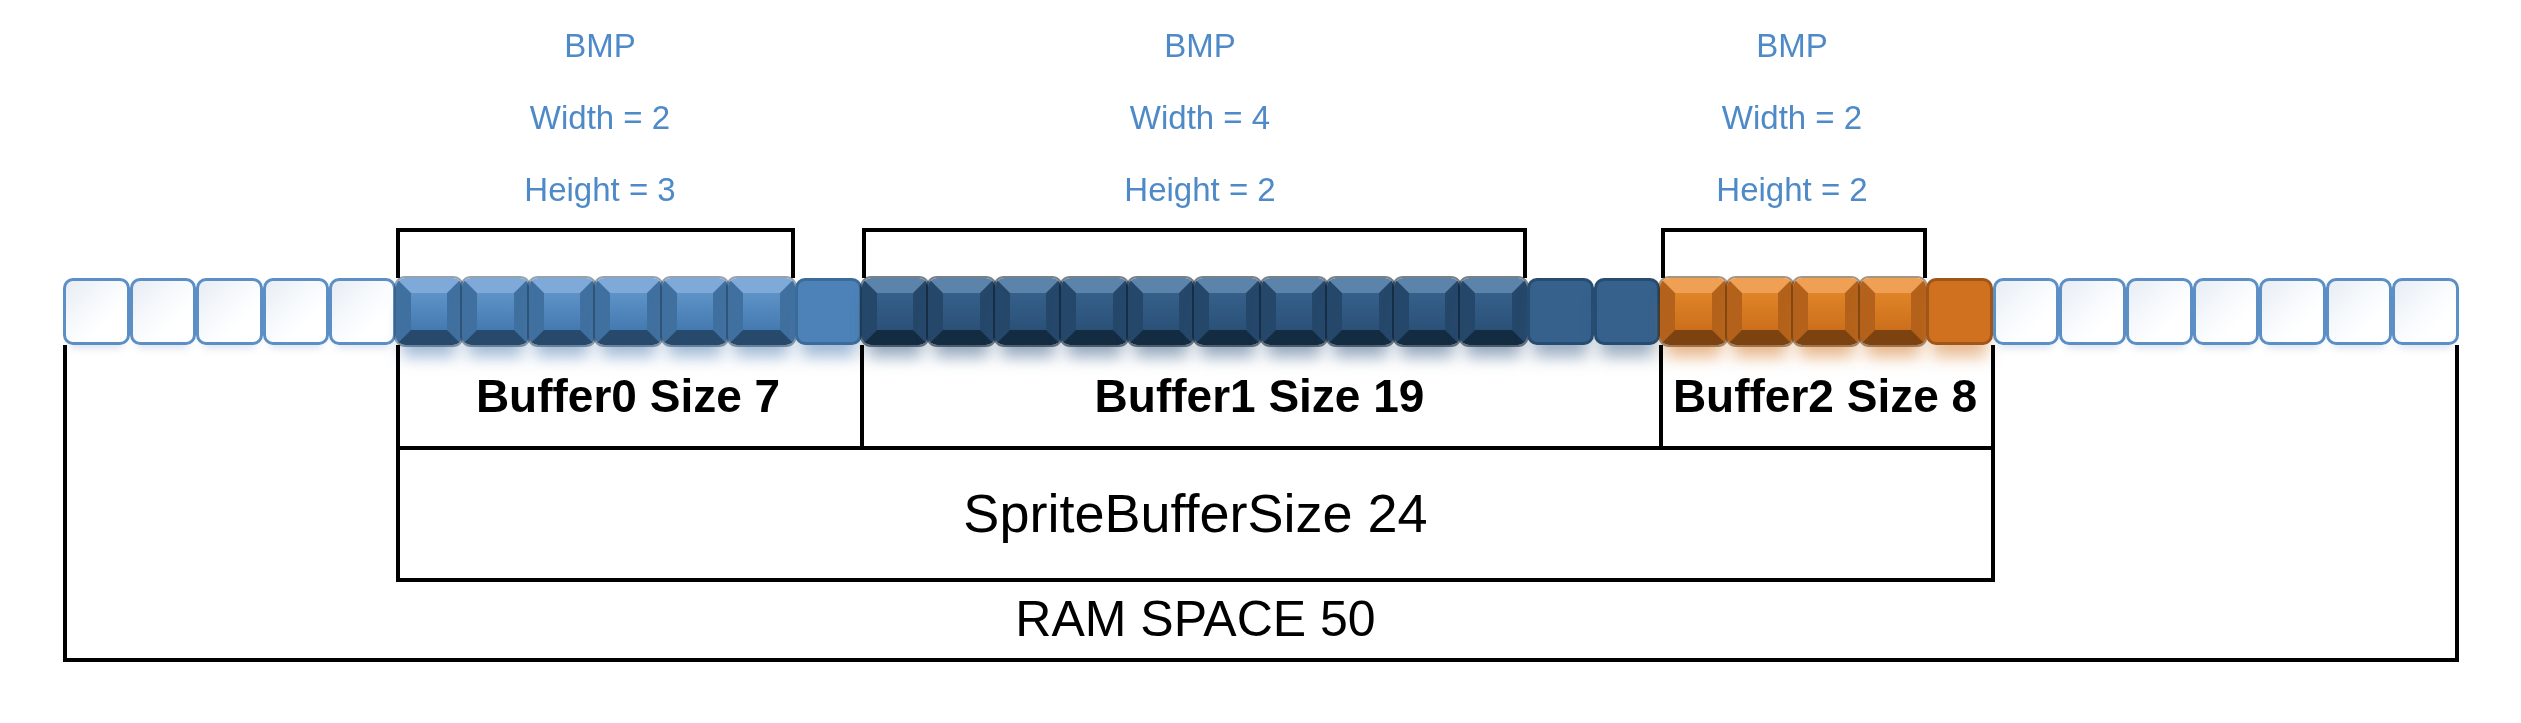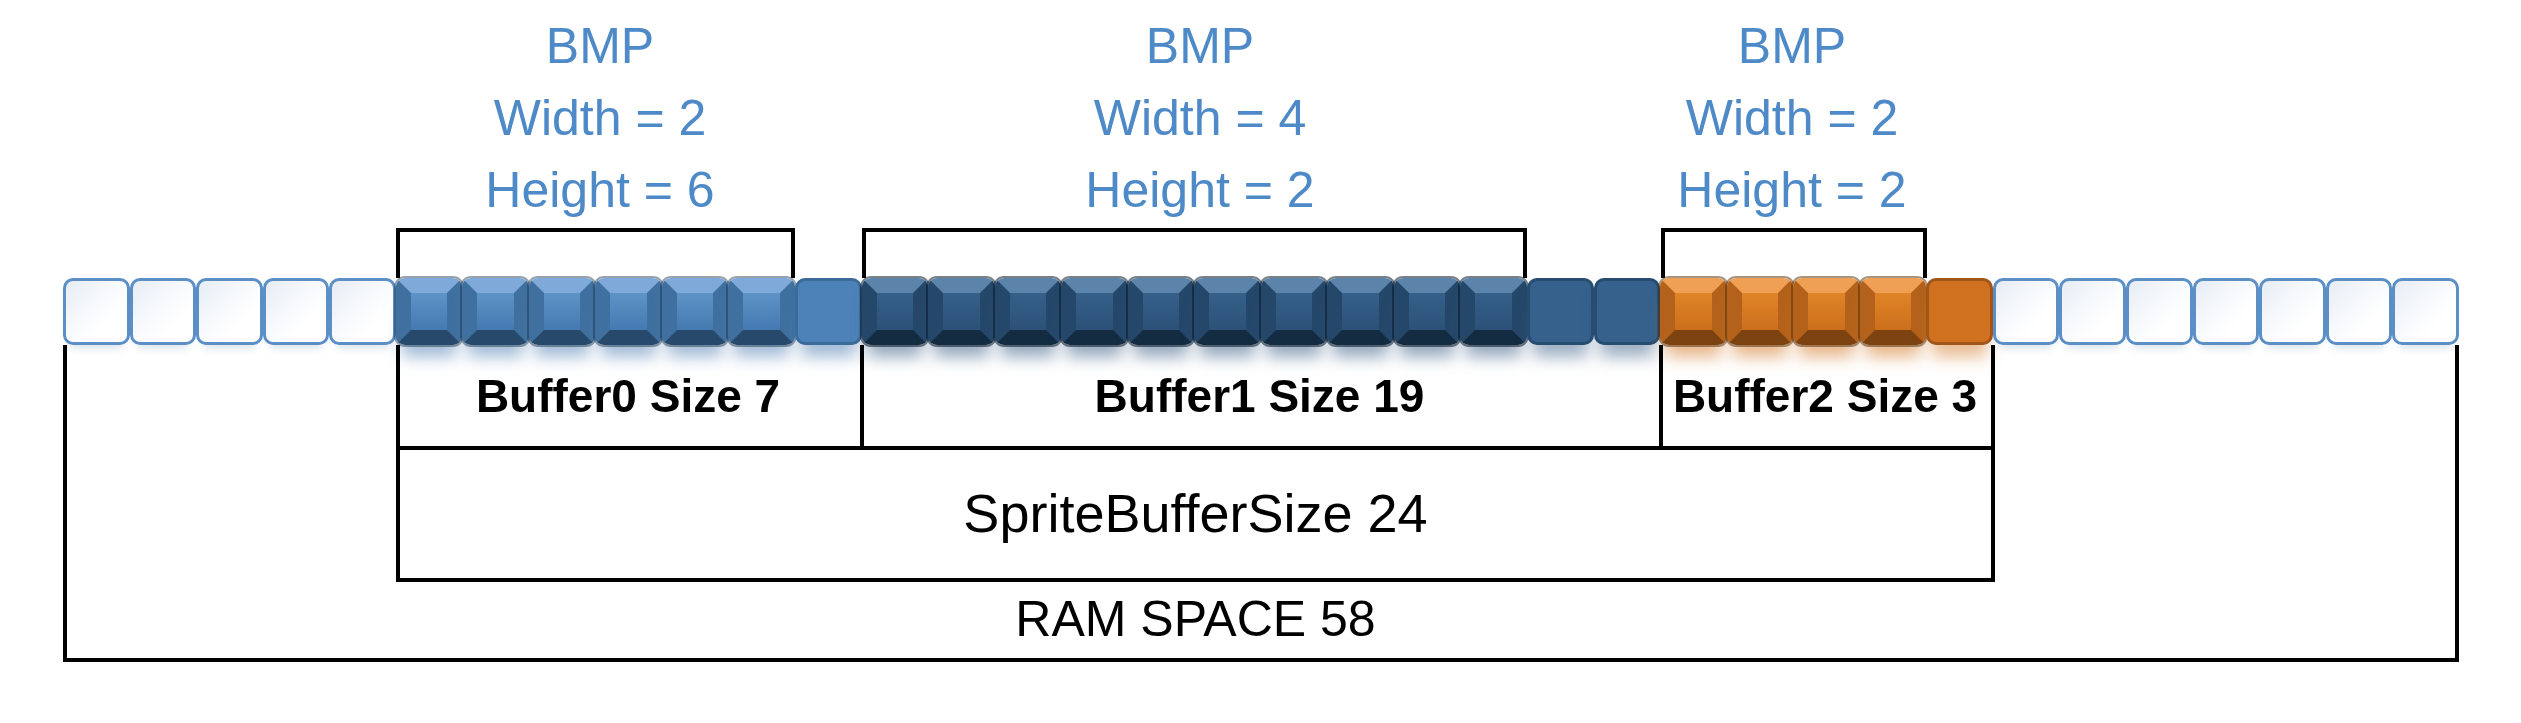--- a/index.html
+++ b/index.html
@@ -9,21 +9,21 @@
     background:#ffffff;
     font-family:"Liberation Sans", sans-serif;
     overflow:hidden;
   }
   
   .bmpcol{
     position:absolute;top:10px;
     transform:translateX(-50%);
     text-align:center;
     color:var(--bmp_text,#4e89c8);
-    font-size:50px;line-height:72px;
+    font-size:33px;line-height:72px;
     white-space:nowrap;
   }
   
   .bmp-bracket{
     position:absolute;top:228px;height:50px;
     border:4px solid var(--line_black,#000);
     border-bottom:none;
     box-sizing:border-box;
   }
   
@@ -102,21 +102,21 @@
   .ram-label{font-size:50px;}
 </style>
 </head>
 <body>
 
 <div id="canvas">
 
   <div class="bmpcol" style="left:600px">
     <div>BMP</div>
     <div>Width = 2</div>
-    <div>Height = 6</div>
+    <div>Height = 3</div>
   </div>
   <div class="bmpcol" style="left:1200px">
     <div>BMP</div>
     <div>Width = 4</div>
     <div>Height = 2</div>
   </div>
   <div class="bmpcol" style="left:1792px">
     <div>BMP</div>
     <div>Width = 2</div>
     <div>Height = 2</div>
@@ -170,18 +170,18 @@
   <div class="vline" style="left:860px; top:345px;height:101px"></div>
   <div class="vline" style="left:1659px;top:345px;height:101px"></div>
   <div class="vline" style="left:1991px;top:345px;height:233px"></div>
   <div class="vline" style="left:2455px;top:345px;height:317px"></div>
   <div class="hline" style="left:396px;top:446px;width:1599px"></div>
   <div class="hline" style="left:396px;top:578px;width:1599px"></div>
   <div class="hline" style="left:63px; top:658px;width:2396px"></div>
 
   <div class="seclabel buf-label" style="left:396px;top:346px;width:464px;height:100px">Buffer0 Size 7</div>
   <div class="seclabel buf-label" style="left:860px;top:346px;width:799px;height:100px">Buffer1 Size 19</div>
-  <div class="seclabel buf-label" style="left:1659px;top:346px;width:332px;height:100px">Buffer2 Size 3</div>
+  <div class="seclabel buf-label" style="left:1659px;top:346px;width:332px;height:100px">Buffer2 Size 8</div>
 
   <div class="seclabel sprite-label" style="left:396px;top:450px;width:1599px;height:126px">SpriteBufferSize 24</div>
-  <div class="seclabel ram-label" style="left:396px;top:582px;width:1599px;height:74px">RAM SPACE 58</div>
+  <div class="seclabel ram-label" style="left:396px;top:582px;width:1599px;height:74px">RAM SPACE 50</div>
 
 </div>
 
 </body></html>

